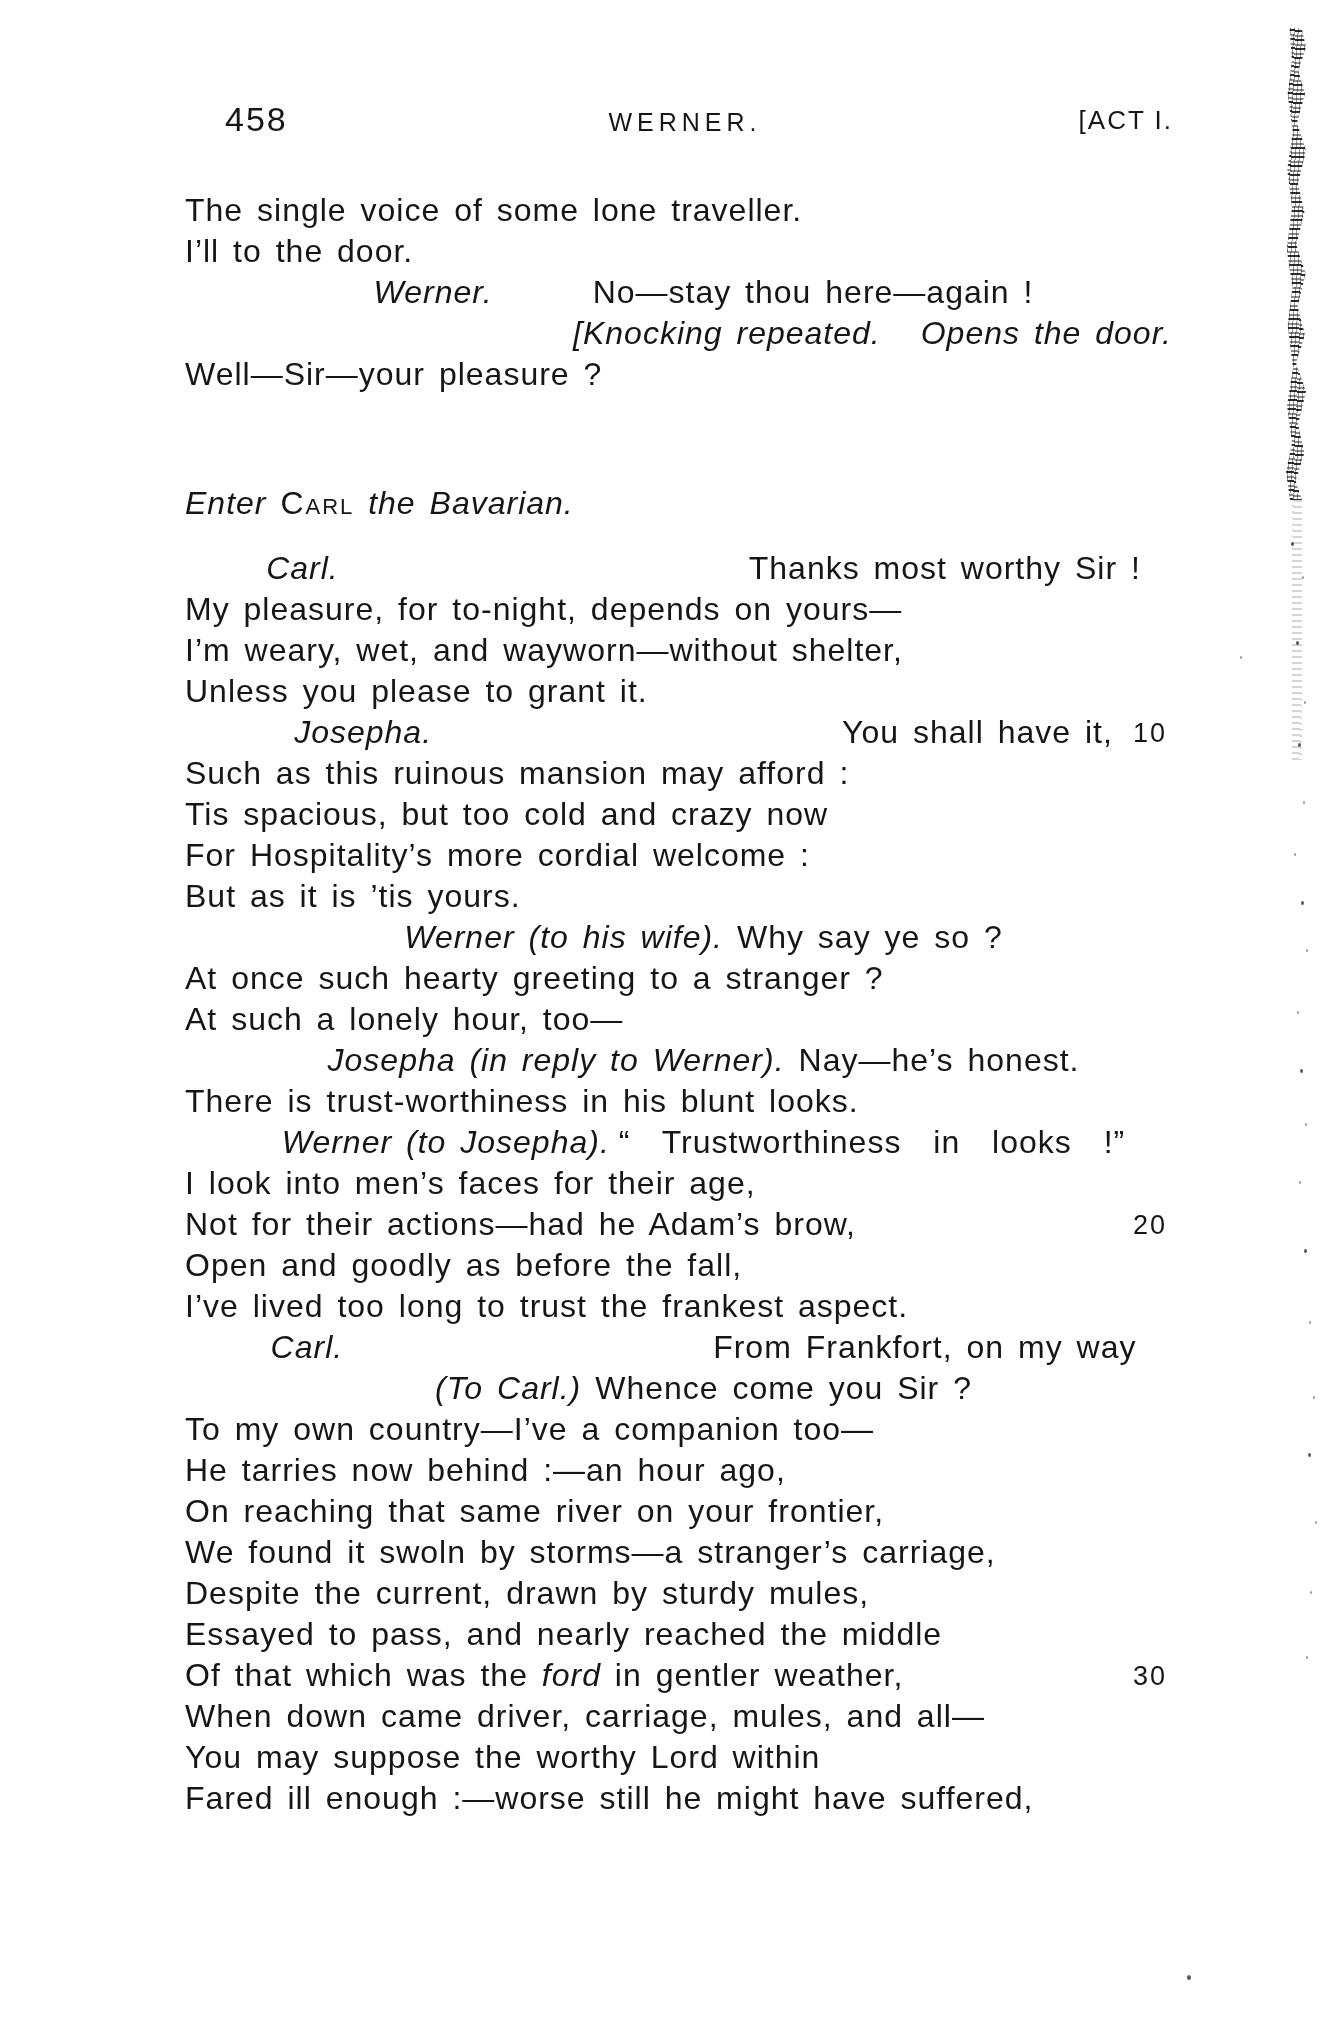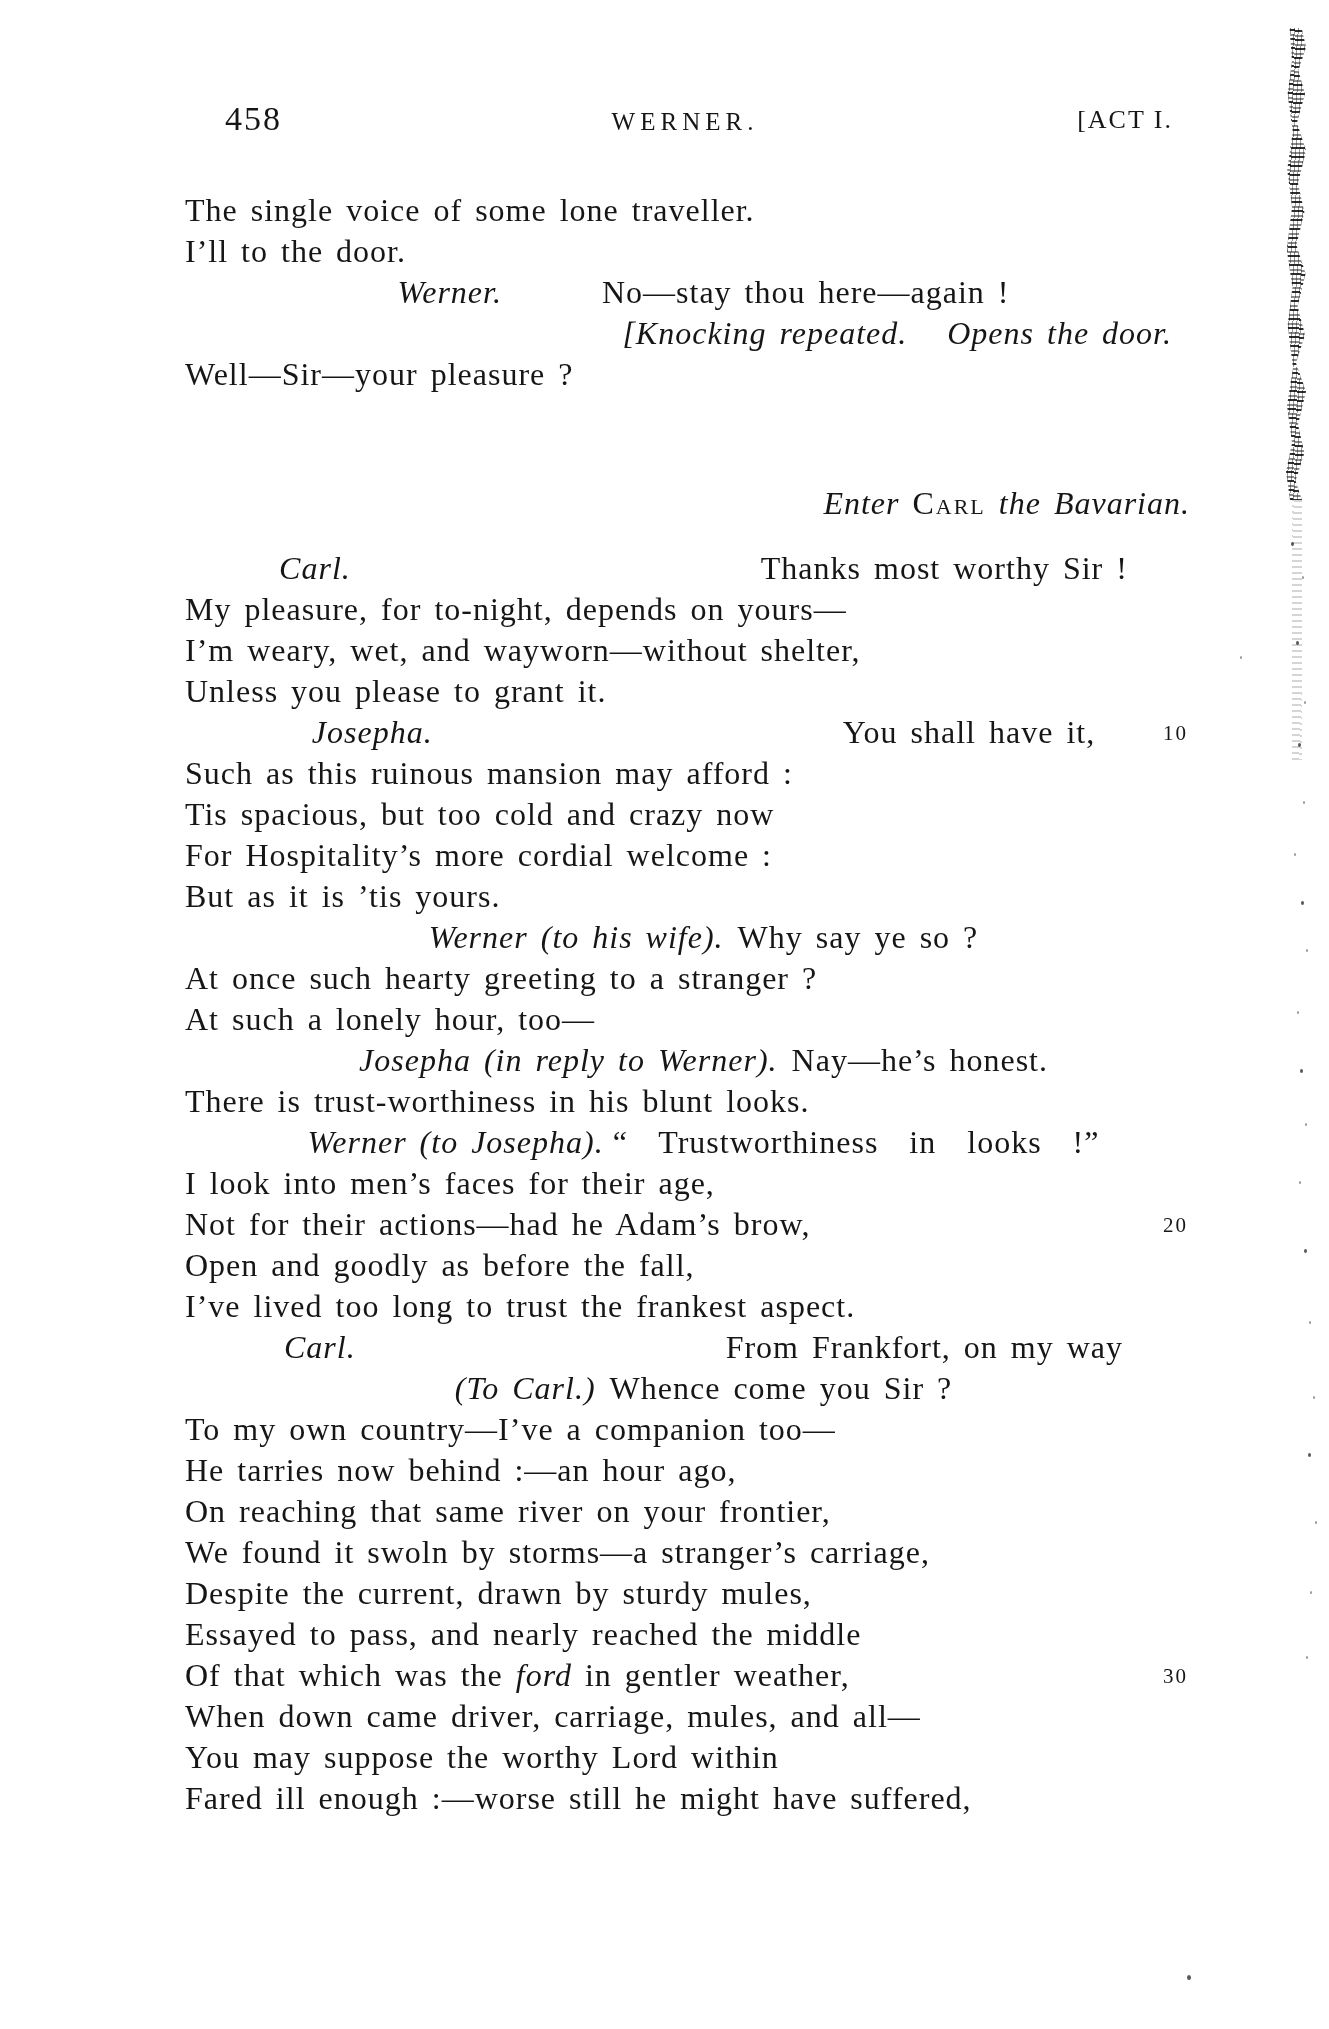--- a/index.html
+++ b/index.html
@@ -1,50 +1,50 @@
 <!DOCTYPE html>
 <html><head>
 <meta charset="utf-8">
 <style>
   html,body { margin:0; padding:0; background:#e8e8e8; }
   .page {
     position:relative; width:1329px; height:2029px; background:#ffffff;
-    font-family:Liberation Serif, serif; color:#161616;
+    font-family:Liberation Sans, sans-serif; color:#161616;
     overflow:hidden;
   }
   
   .header { position:absolute; left:185px; top:100px; width:1000px; height:50px; }
   .pageno { position:absolute; left:40px; top:0; font-size:34px; letter-spacing:2px; }
   .runtitle { position:absolute; left:50%; transform:translateX(-50%); top:8px; font-size:25px; letter-spacing:5px; }
   .act { position:absolute; right:12px; top:5px; font-size:26px; letter-spacing:2px;text-align:center; }
 
   
   .text-block {
     position:absolute; left:185px; top:190px; width:1005px;
     font-size:32px; letter-spacing:1px; word-spacing:4px;
   }
   .line { position:relative; height:41px; line-height:41px; white-space:nowrap; }
   .line.speaker-line { padding-left:32px;text-align:center; }
   .line.deep-indent { padding-left:95px; }
-  .line.centered-stage-direction { text-align:right; }
+  .line.centered-stage-direction { text-align:left; }
   .line.stage-direction-right { text-align:right; padding-right:18px; }
   .line.gap-before-scene { margin-top:88px; }
   .line.gap-before-speech { margin-top:24px; }
 
   .seg.it { font-style:italic; }
   .seg.sc { font-variant:small-caps; letter-spacing:2px; }
   .seg.gap-s { margin-left:14px; }
   .seg.gap-m { margin-left:40px; }
   .seg.gap-l { margin-left:60px; }
   .seg.gap-speech { margin-left:100px; }
   .seg.gap-wide { margin-left:370px; }
   .seg.gap-xwide { margin-left:410px; }
   .seg.spread { word-spacing:22px;margin-left:9px; }
 
-  .lineno { position:absolute; left:978px; top:1px; font-size:21px; letter-spacing:2px; }
+  .lineno { position:absolute; left:948px; top:1px; font-size:27px; letter-spacing:2px; }
 
   
   .scan-band {
     position:absolute; left:1286px; top:28px; width:20px; height:472px;
     background:
       repeating-linear-gradient(4deg,
         rgba(18,18,18,0.88) 0 2px,
         rgba(255,255,255,0.05) 2px 4px,
         rgba(45,45,45,0.55) 4px 6px,
         rgba(255,255,255,0.12) 6px 9px),

